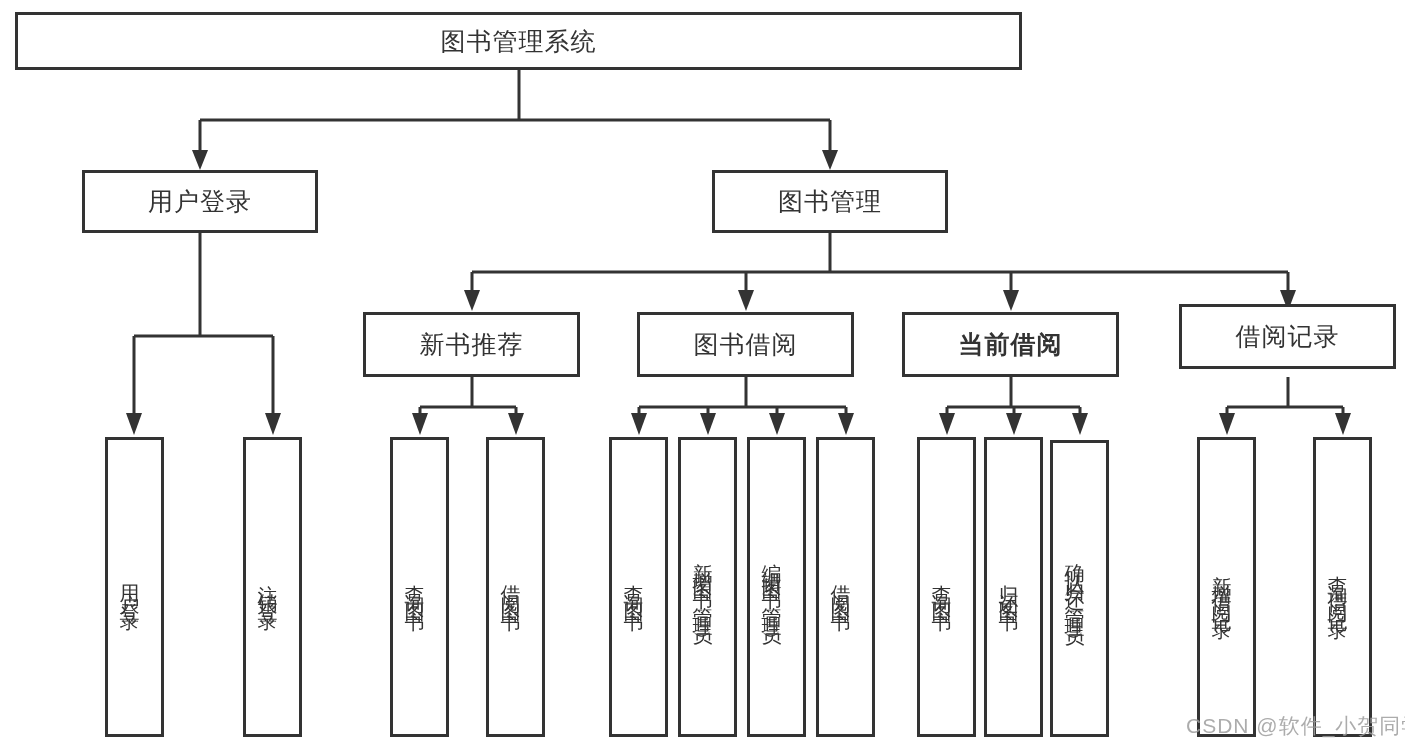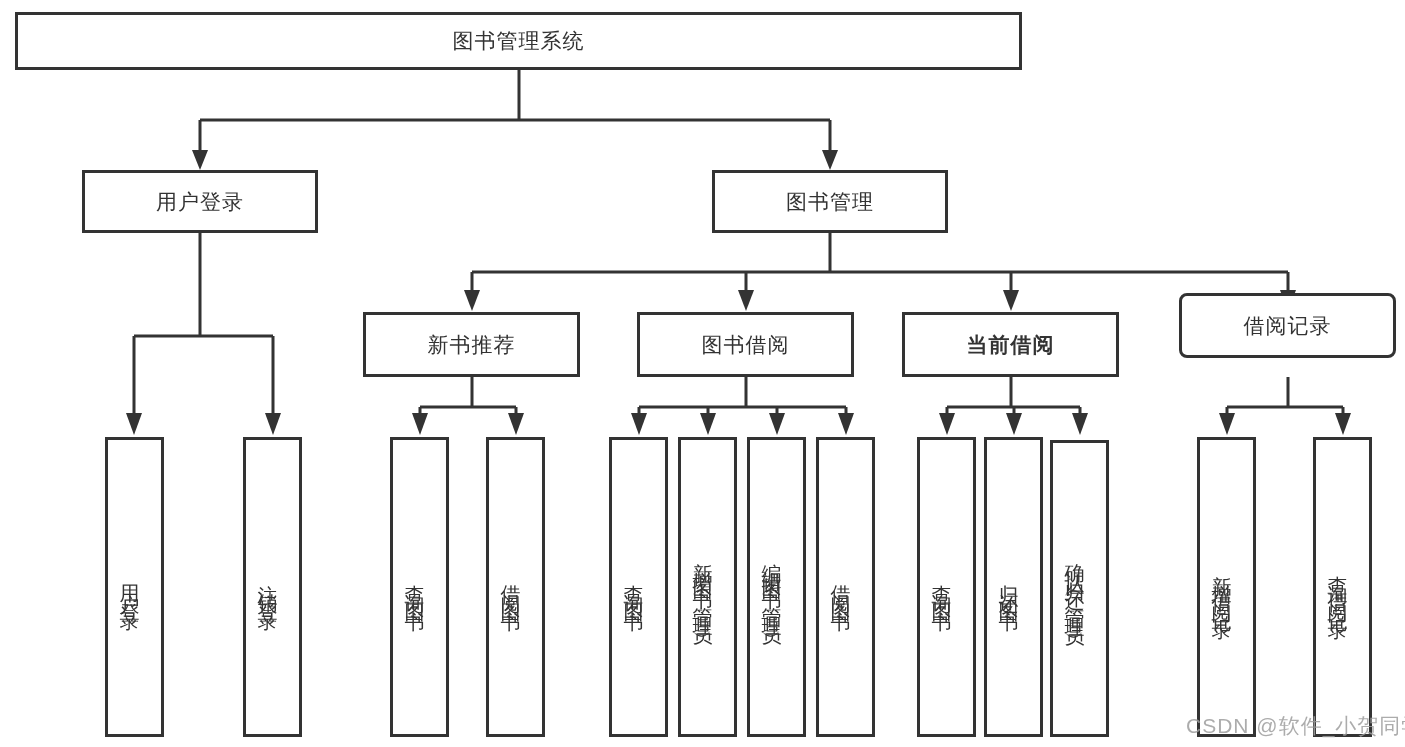--- a/index.html
+++ b/index.html
@@ -25,21 +25,21 @@
     width:1405px;height:747px;
   }
   .box{
     position:absolute;
     background:var(--box-bg);
     border:3px solid var(--line);
     display:flex;
     align-items:center;
     justify-content:center;
     color:var(--text);
-    font-size:21px;
+    font-size:25px;
     letter-spacing:1px;
     white-space:nowrap;
   }
   .leaf{
     font-size:20px;
   }
   .leaf .vtext{
     writing-mode:vertical-rl;
     text-orientation:mixed;
     letter-spacing:9px;
@@ -110,21 +110,21 @@
   </svg>
 
   <div class="box" style="left:15px;top:12px;width:1007px;height:58px;">图书管理系统</div>
 
   <div class="box" style="left:82px;top:170px;width:236px;height:63px;">用户登录</div>
   <div class="box" style="left:712px;top:170px;width:236px;height:63px;">图书管理</div>
 
   <div class="box" style="left:363px;top:312px;width:217px;height:65px;text-align:right;">新书推荐</div>
   <div class="box" style="left:637px;top:312px;width:217px;height:65px;">图书借阅</div>
   <div class="box" style="left:902px;top:312px;width:217px;height:65px;font-weight:bold;">当前借阅</div>
-  <div class="box" style="left:1179px;top:293px;width:217px;height:65px;border-radius:8px;">借阅记录</div>
+  <div class="box" style="left:1179px;top:304px;width:217px;height:65px;">借阅记录</div>
 
   <div class="box leaf" style="left:105px;top:437px;width:59px;height:300px;">
     <span class="vtext">用户登录</span>
   </div>
   <div class="box leaf" style="left:243px;top:437px;width:59px;height:300px;">
     <span class="vtext">注销登录</span>
   </div>
 
   <div class="box leaf" style="left:390px;top:437px;width:59px;height:300px;">
     <span class="vtext">查询图书</span>

